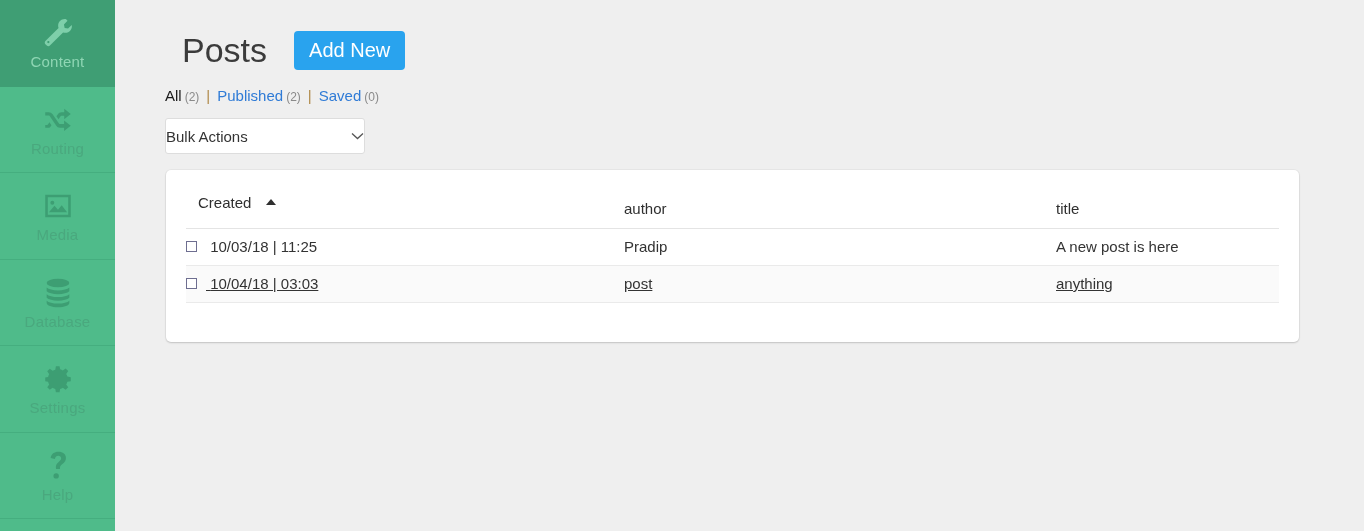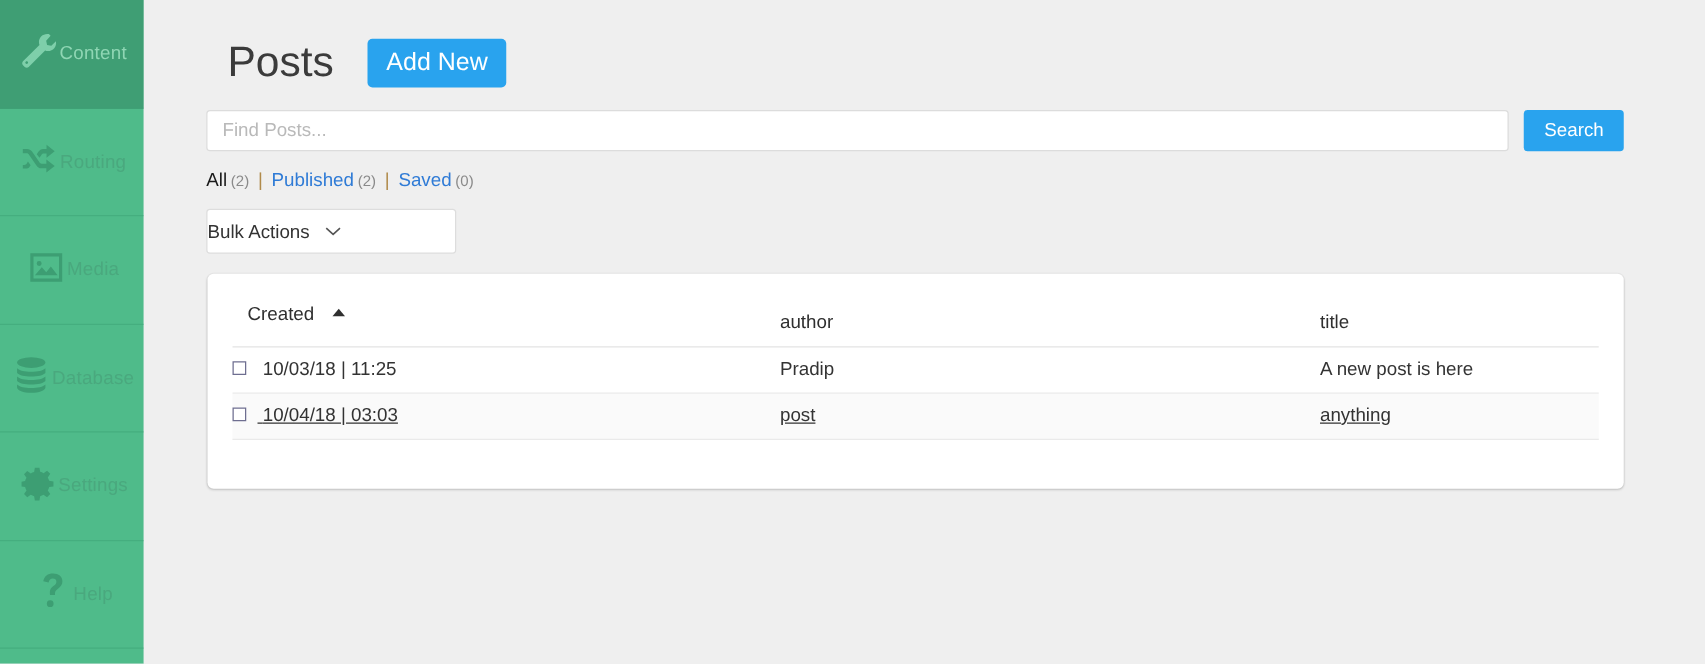--- a/index.html
+++ b/index.html
@@ -15,21 +15,21 @@
 
   
   #sidebar {
     position: absolute; left: 0; top: 0;
     width: 115px; height: 531px;
     background: #4fbb8a;
   }
   .nav-item {
     position: relative;
     height: 86.5px;
-    display: flex; flex-direction: row;
+    display: flex; flex-direction: column;
     align-items: center; justify-content: center;
     cursor: pointer;
     border-bottom: 1px solid #45ae7f;
     color: #7fd1ab;
   }
   .nav-item.active {
     background: #3f9e74;
     border-bottom-color: #3f9e74;
     color: #86d3ae;
   }
@@ -128,21 +128,21 @@
   .filter-link.current { color: #1a1a1a; cursor: default; }
   .filter-count { color: #8a8a8a; font-size: 12px; margin-left: 3px; }
   .filter-sep { color: #b08a4a; margin: 0 7px; }
 
   .bulk-wrap { margin: 14px 0 0 50px; }
   .bulk-select {
     width: 200px; height: 36px;
     background: #ffffff;
     border: 1px solid #dddddd;
     border-radius: 3px;
-    display: flex; align-items: center; justify-content: flex-start;
+    display: flex; align-items: center; justify-content: space-between;
     font-size: 15px; color: #333;
     cursor: pointer;
     position: relative;
   }
   .bulk-select .chev { margin-left: 12px; display: inline-block; line-height: 0; }
 
   
   .card {
     margin: 16px 0 0 51px;
     width: 1133px;
@@ -260,24 +260,20 @@
 
   </nav>
 
   <div id="main">
 
     <div class="page-head">
       <h1 class="page-title">Posts</h1>
       <button class="btn-primary">Add New</button>
     </div>
 
-    <div class="search-row">
-      <input class="search-input" type="text" placeholder="Find Posts..." style="">
-      <button class="btn-search">Search</button>
-    </div>
 
     <div class="filter-row">
       <span class="filter-link current">All</span>
       <span class="filter-count">(2)</span>
       <span class="filter-sep">|</span>
       <span class="filter-link">Published</span>
       <span class="filter-count">(2)</span>
       <span class="filter-sep">|</span>
       <span class="filter-link">Saved</span>
       <span class="filter-count">(0)</span>

